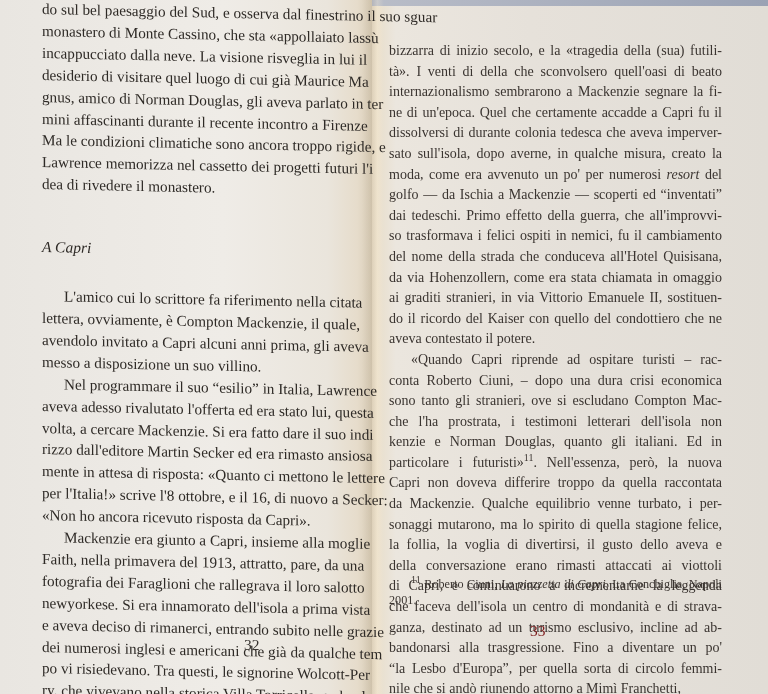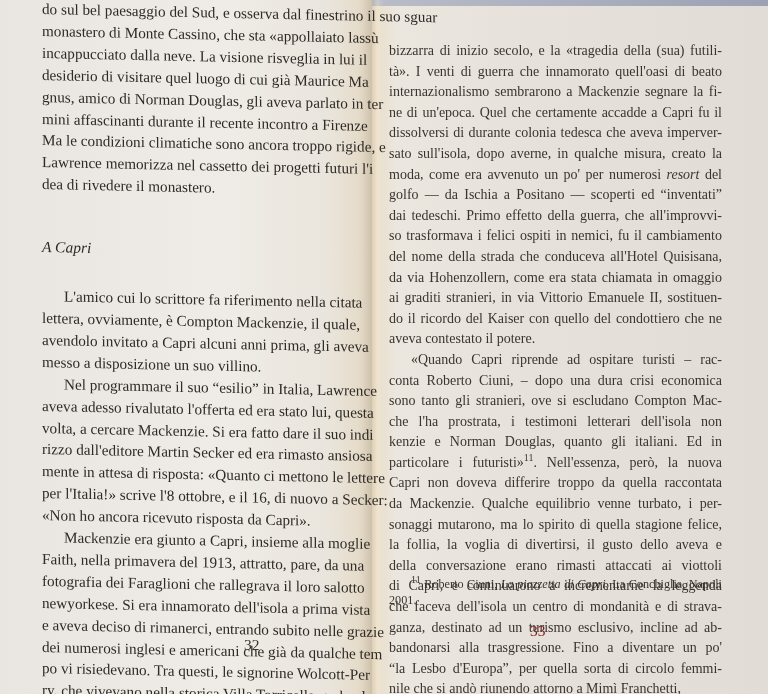--- a/index.html
+++ b/index.html
@@ -105,27 +105,27 @@
           <span class="line">dei numerosi inglesi e americani che già da qualche tem</span>
           <span class="line">po vi risiedevano. Tra questi, le signorine Wolcott-Per</span>
           <span class="line">ry, che vivevano nella storica Villa Torricella, e che do</span>
         </div>
       </div>
   </div>
 
   <div class="text-right" id="right-text">
       <div>
         <span class="line">bizzarra di inizio secolo, e la «tragedia della (sua) futili-</span>
-        <span class="line">tà». I venti di guerra che innamorato quell'oasi di beato</span>
+        <span class="line">tà». I venti di della che sconvolsero quell'oasi di beato</span>
         <span class="line">internazionalismo sembrarono a Mackenzie segnare la fi-</span>
         <span class="line">ne di un'epoca. Quel che certamente accadde a Capri fu il</span>
         <span class="line">dissolversi di durante colonia tedesca che aveva imperver-</span>
         <span class="line">sato sull'isola, dopo averne, in qualche misura, creato la</span>
         <span class="line">moda, come era avvenuto un po' per numerosi <i>resort</i> del</span>
-        <span class="line">golfo — da Ischia a Positano — scoperti ed “inventati”</span>
+        <span class="line">golfo — da Ischia a Mackenzie — scoperti ed “inventati”</span>
         <span class="line">dai tedeschi. Primo effetto della guerra, che all'improvvi-</span>
         <span class="line">so trasformava i felici ospiti in nemici, fu il cambiamento</span>
         <span class="line">del nome della strada che conduceva all'Hotel Quisisana,</span>
         <span class="line">da via Hohenzollern, come era stata chiamata in omaggio</span>
         <span class="line">ai graditi stranieri, in via Vittorio Emanuele II, sostituen-</span>
         <span class="line">do il ricordo del Kaiser con quello del condottiero che ne</span>
         <span class="line last">aveva contestato il potere.</span>
       </div>
       <div>
         <span class="line" style="text-indent: 22px;">«Quando Capri riprende ad ospitare turisti – rac-</span>

